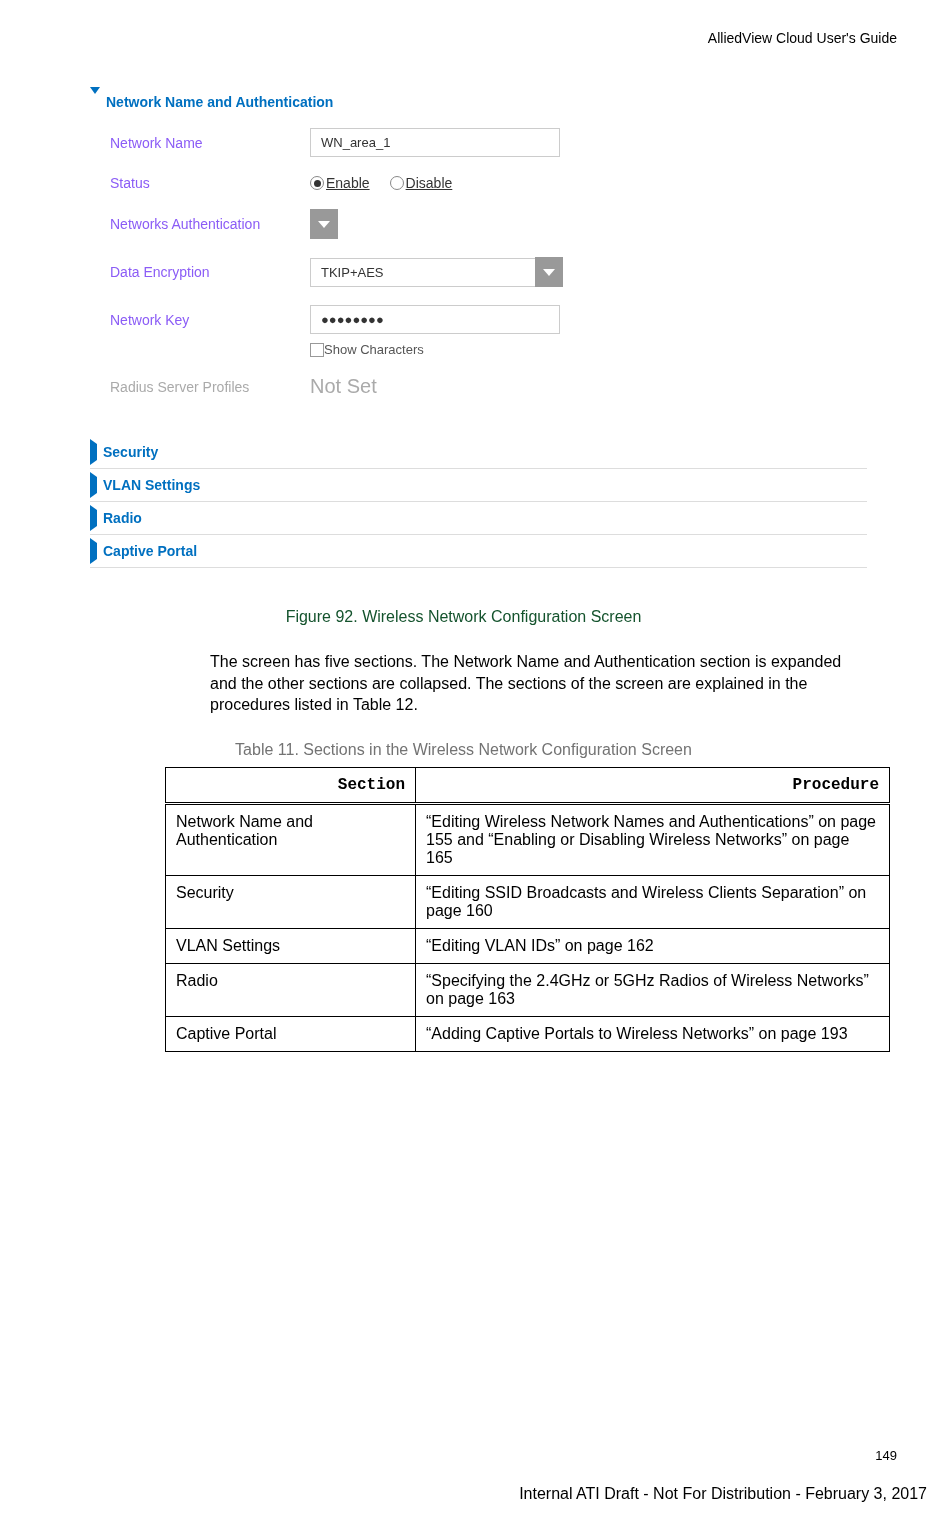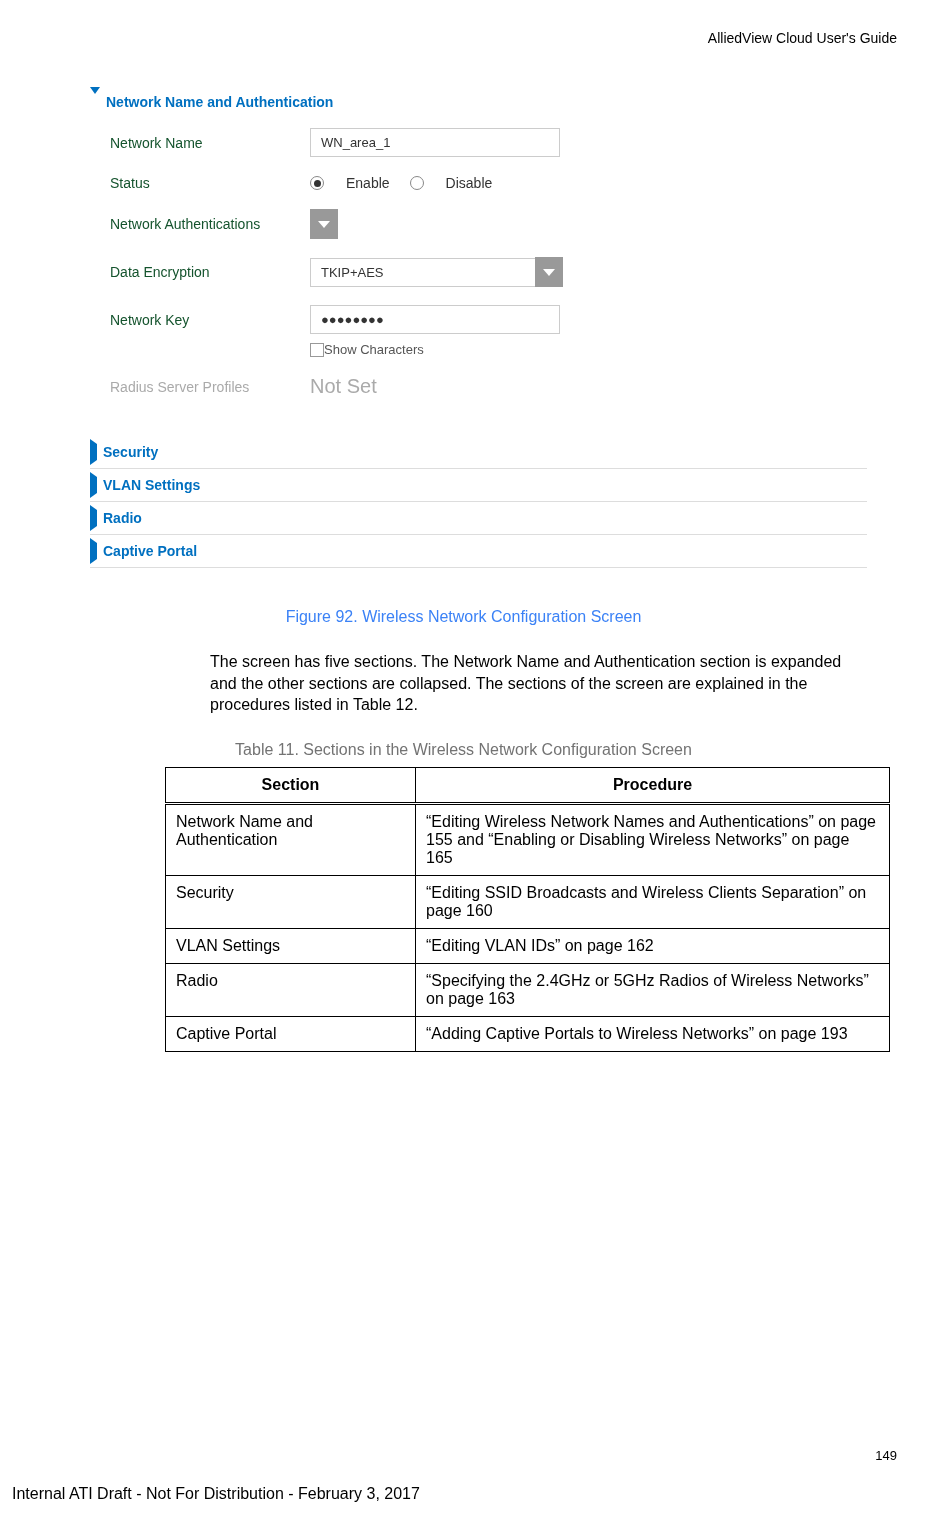--- a/index.html
+++ b/index.html
@@ -61,21 +61,21 @@
       padding: 10px 0 20px 20px;
     }
     .form-row {
       display: flex;
       align-items: center;
       margin-bottom: 18px;
     }
     .form-label {
       width: 200px;
       font-size: 14px;
-      color: #14532d;
+      color: #8b5cf6;
     }
     .form-label.disabled {
       color: #aaa;
     }
     .text-input {
       width: 250px;
       padding: 6px 10px;
       border: 1px solid #ccc;
       font-size: 13px;
       color: #333;
@@ -108,23 +108,24 @@
       border-top: 7px solid #fff;
     }
     .radio-group {
       display: flex;
       gap: 20px;
       align-items: center;
     }
     .radio-option {
       display: flex;
       align-items: center;
-      gap: 22px;
+      gap: 2px;
       font-size: 14px;
       color: #333;
+      text-decoration: underline;
     }
     .radio-circle {
       width: 14px;
       height: 14px;
       border: 1px solid #888;
       border-radius: 50%;
       display: flex;
       align-items: center;
       justify-content: center;
     }
@@ -151,21 +152,21 @@
       font-size: 13px;
       color: #555;
     }
     .not-set-value {
       font-size: 20px;
       color: #aaa;
     }
     .figure-caption {
       text-align: center;
       font-size: 16px;
-      color: #3b82f6;
+      color: #14532d;
       margin-bottom: 25px;
     }
     .body-text {
       font-size: 16px;
       color: #000;
       margin-left: 180px;
       margin-right: 40px;
       line-height: 1.35;
       margin-bottom: 25px;
     }
@@ -184,38 +185,39 @@
     .proc-table th,
     .proc-table td {
       border: 1px solid #000;
       padding: 8px 10px;
       font-size: 16px;
       text-align: left;
       vertical-align: top;
     }
     .proc-table th {
       font-weight: bold;
-      text-align: center;
+      text-align: right;
+      font-family: Liberation Mono, monospace;
     }
     .proc-table thead tr {
       border-bottom: 3px double #000;
     }
     .th-section {
       width: 250px;
     }
     .page-number {
       text-align: right;
       font-size: 13px;
       color: #000;
       position: absolute;
       bottom: 65px;
       right: 30px;
     }
     .footer-text {
-      text-align: left;
+      text-align: right;
       font-size: 16px;
       color: #000;
       position: absolute;
       bottom: 25px;
       left: 0;
       right: 0;
       margin-left: 12px;
     }
   </style>
 </head>
@@ -247,21 +249,21 @@
           <span>Enable</span>
         </div>
         <div class="radio-option">
           <span class="radio-circle"></span>
           <span>Disable</span>
         </div>
       </div>
     </div>
 
     <div class="form-row">
-      <span class="form-label">Network Authentications</span>
+      <span class="form-label">Networks Authentication</span>
       <div class="select-container">
         <div class="select-button">
           <span class="select-chevron"></span>
         </div>
       </div>
     </div>
 
     <div class="form-row">
       <span class="form-label">Data Encryption</span>
       <div class="select-container">

